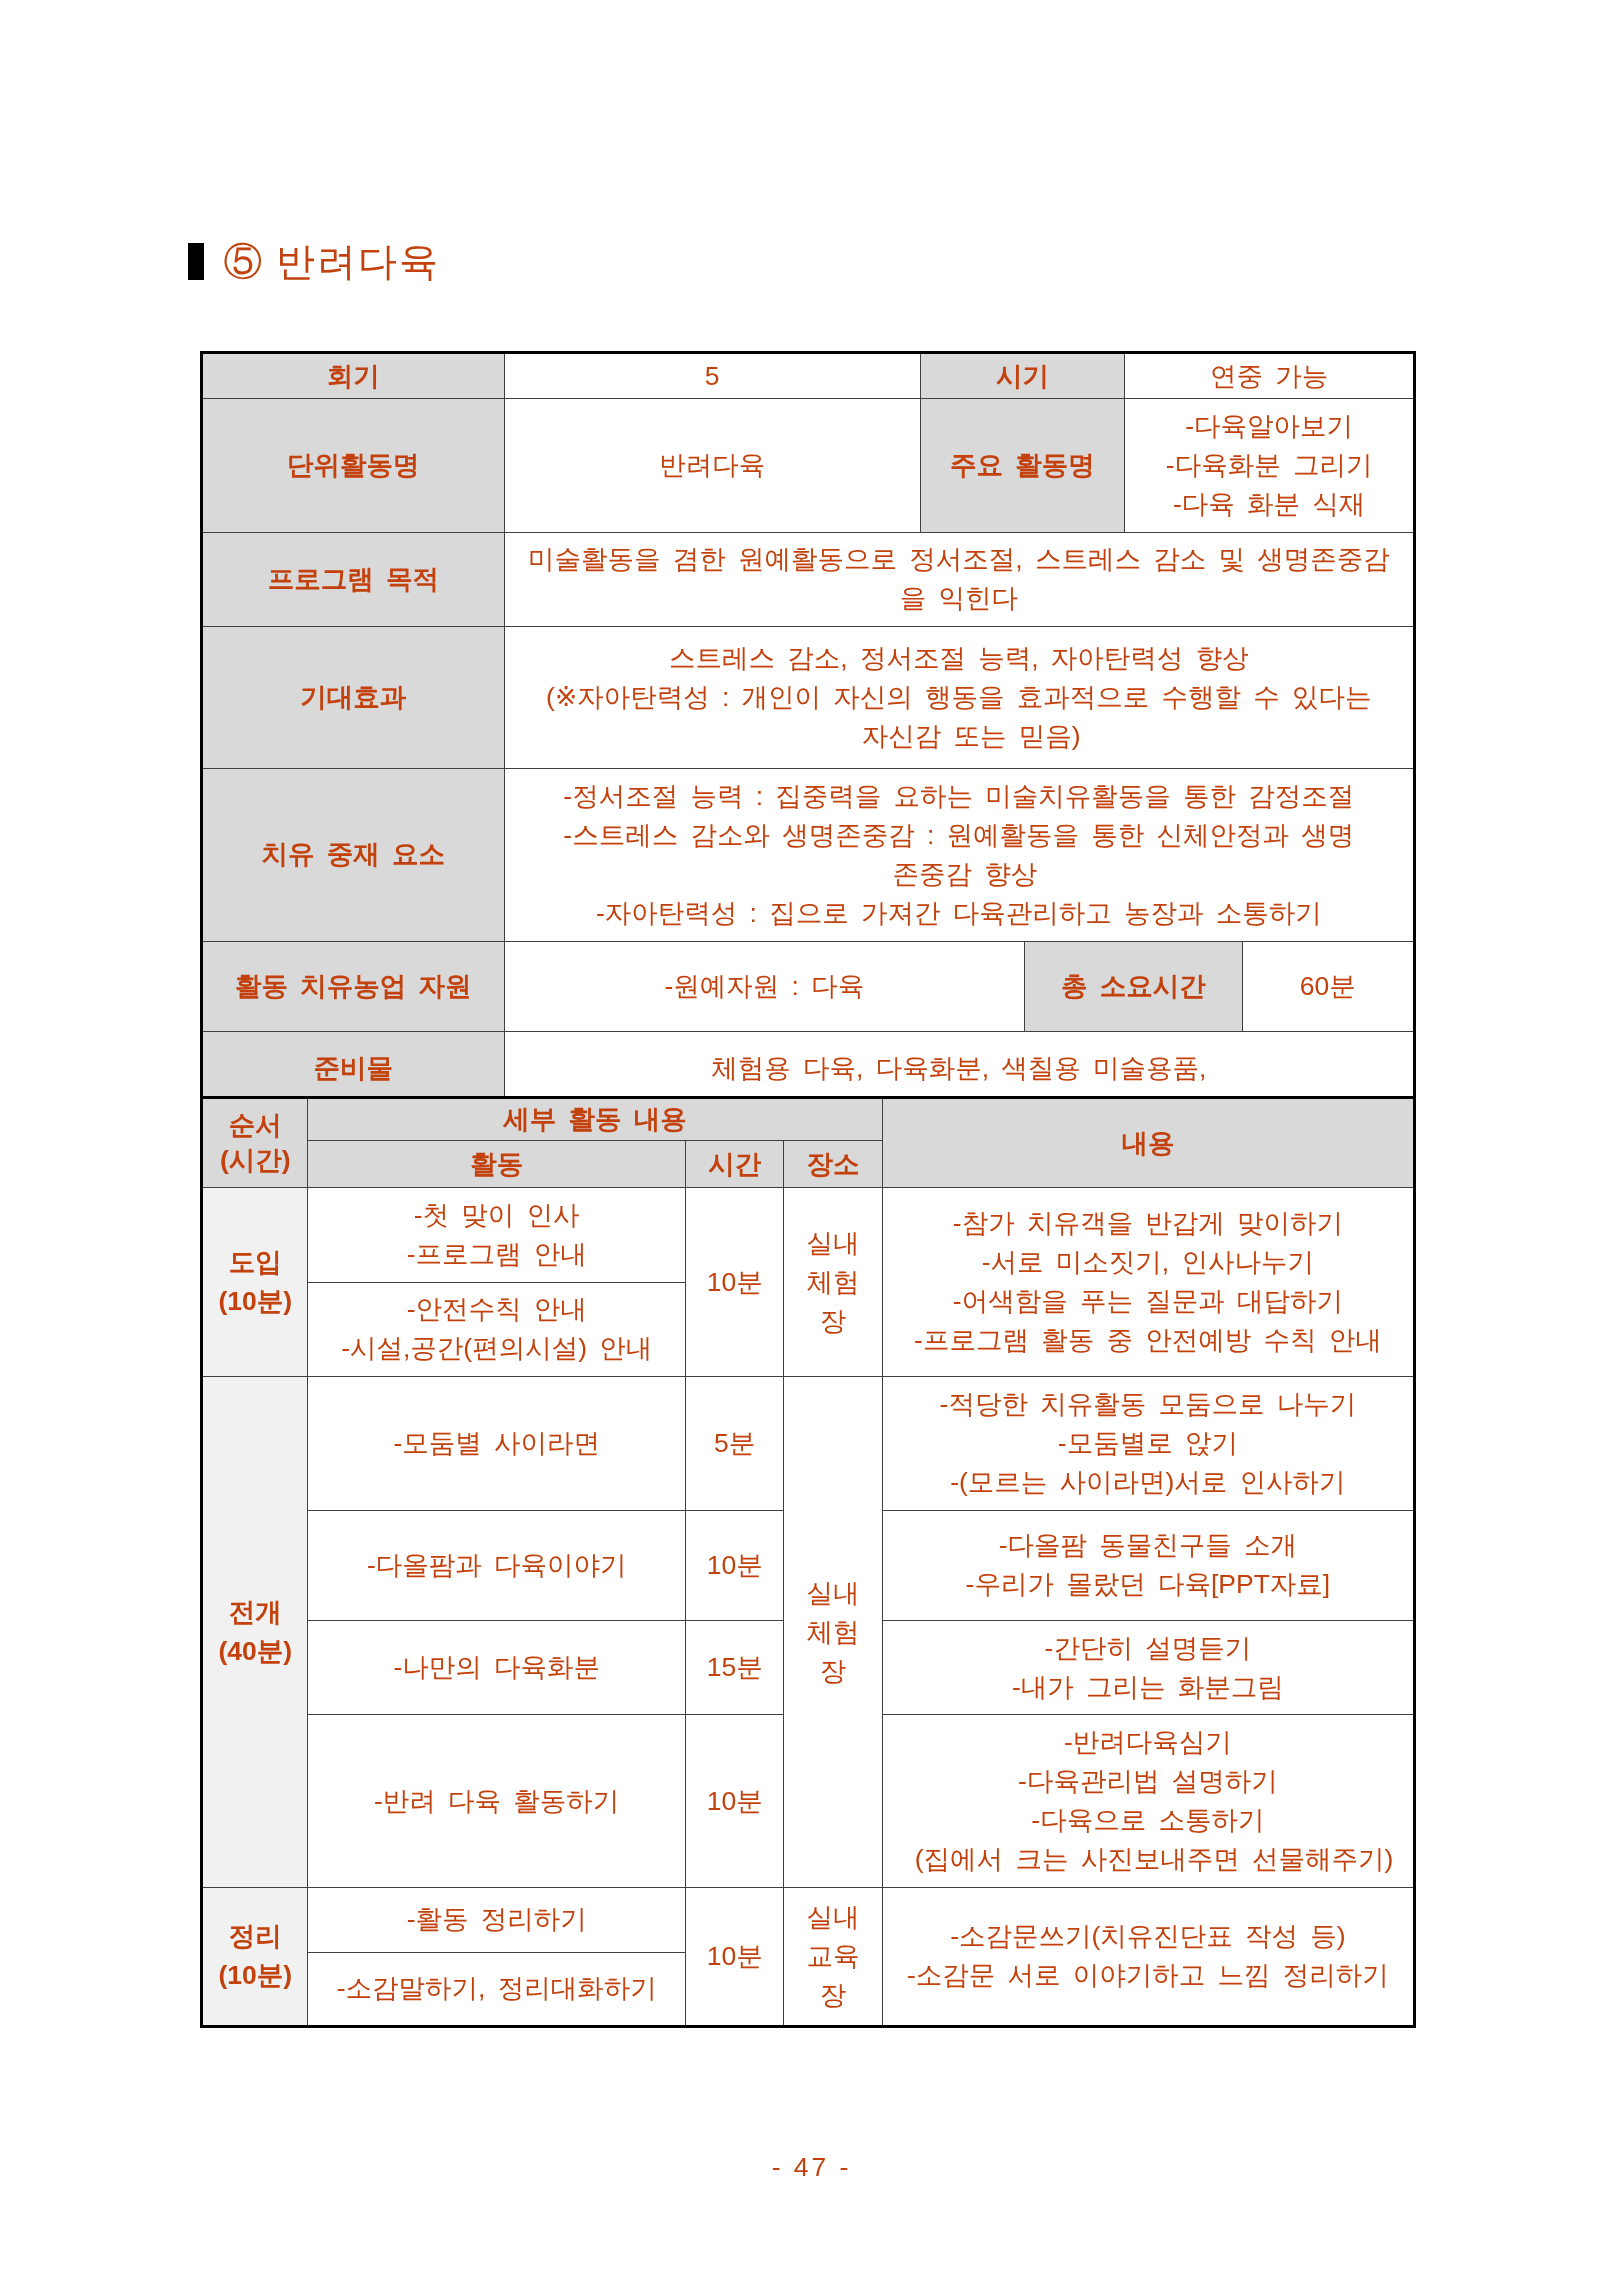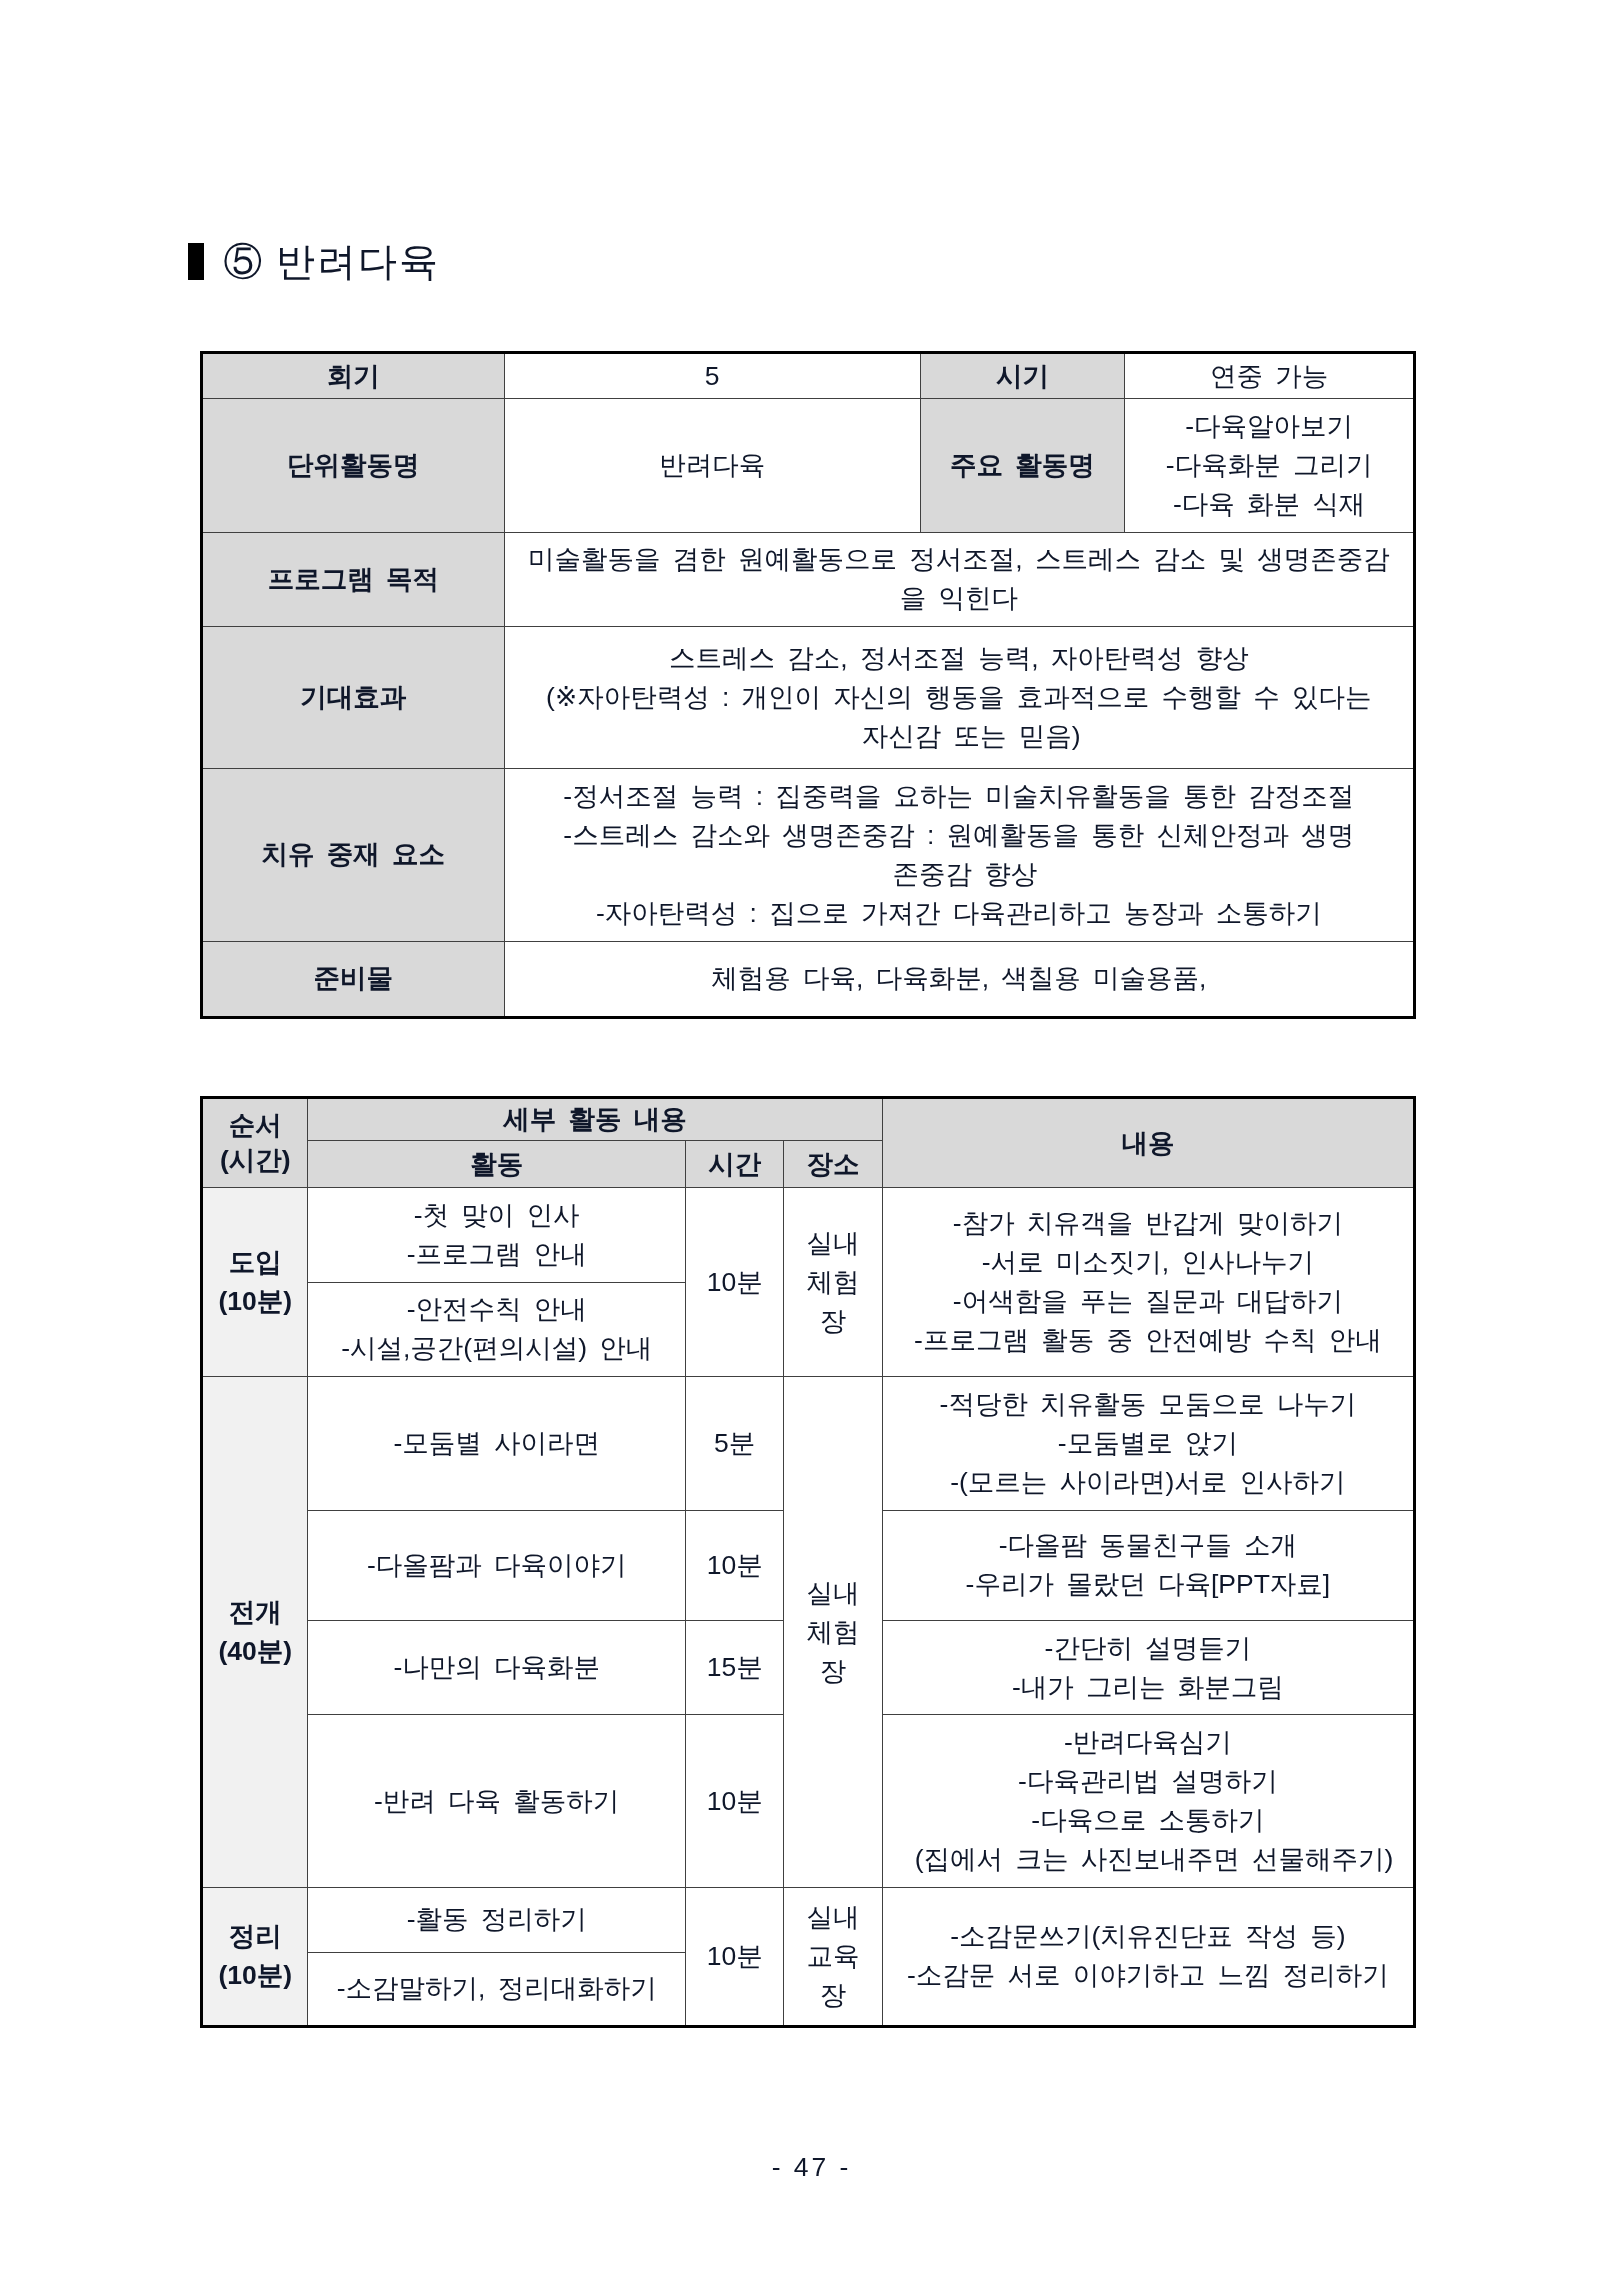--- a/index.html
+++ b/index.html
@@ -1,18 +1,18 @@
 <!DOCTYPE html>
 <html><head>
 <meta charset="utf-8">
 <style>
   html,body { margin:0; padding:0; background:#ffffff; }
   .page {
     position:relative; width:1619px; height:2290px; background:#ffffff;
-    font-family:"Liberation Sans","DejaVu Sans",sans-serif; color:#0f172a;
+    font-family:"Liberation Sans","DejaVu Sans",sans-serif; color:#c2410c;
     overflow:hidden;
   }
   .doc-title{
     position:absolute; left:188px; top:239px; height:45px;
     display:flex; align-items:center; gap:19.6px;
     font-family:"Liberation Serif","DejaVu Serif",serif;
     font-size:39px; letter-spacing:2px;
   }
   .title-marker{ width:15.7px; height:37px; background:#000; display:inline-block; }
 
@@ -76,20 +76,26 @@
       <td class="txt" colspan="5">스트레스 감소, 정서조절 능력, 자아탄력성 향상
 (※자아탄력성 : 개인이 자신의 행동을 효과적으로 수행할 수 있다는
   자신감 또는 믿음)</td>
     </tr>
     <tr style="height:157px">
       <td class="lbl">치유 중재 요소</td>
       <td class="txt" colspan="5">-정서조절 능력 : 집중력을 요하는 미술치유활동을 통한 감정조절
 -스트레스 감소와 생명존중감 : 원예활동을 통한 신체안정과 생명
  존중감 향상
 -자아탄력성 : 집으로 가져간 다육관리하고 농장과 소통하기</td>
+    </tr>
+    <tr style="height:90px">
+      <td class="lbl">활동 치유농업 자원</td>
+      <td class="txt" colspan="2">-원예자원 : 다육</td>
+      <td class="lbl" colspan="2">총 소요시간</td>
+      <td class="val">60분</td>
     </tr>
     <tr style="height:76px">
       <td class="lbl">준비물</td>
       <td class="txt" colspan="5">체험용 다육, 다육화분, 색칠용 미술용품,</td>
     </tr>
   </tbody>
     </table>
 
   <table class="t2">
     <colgroup>

